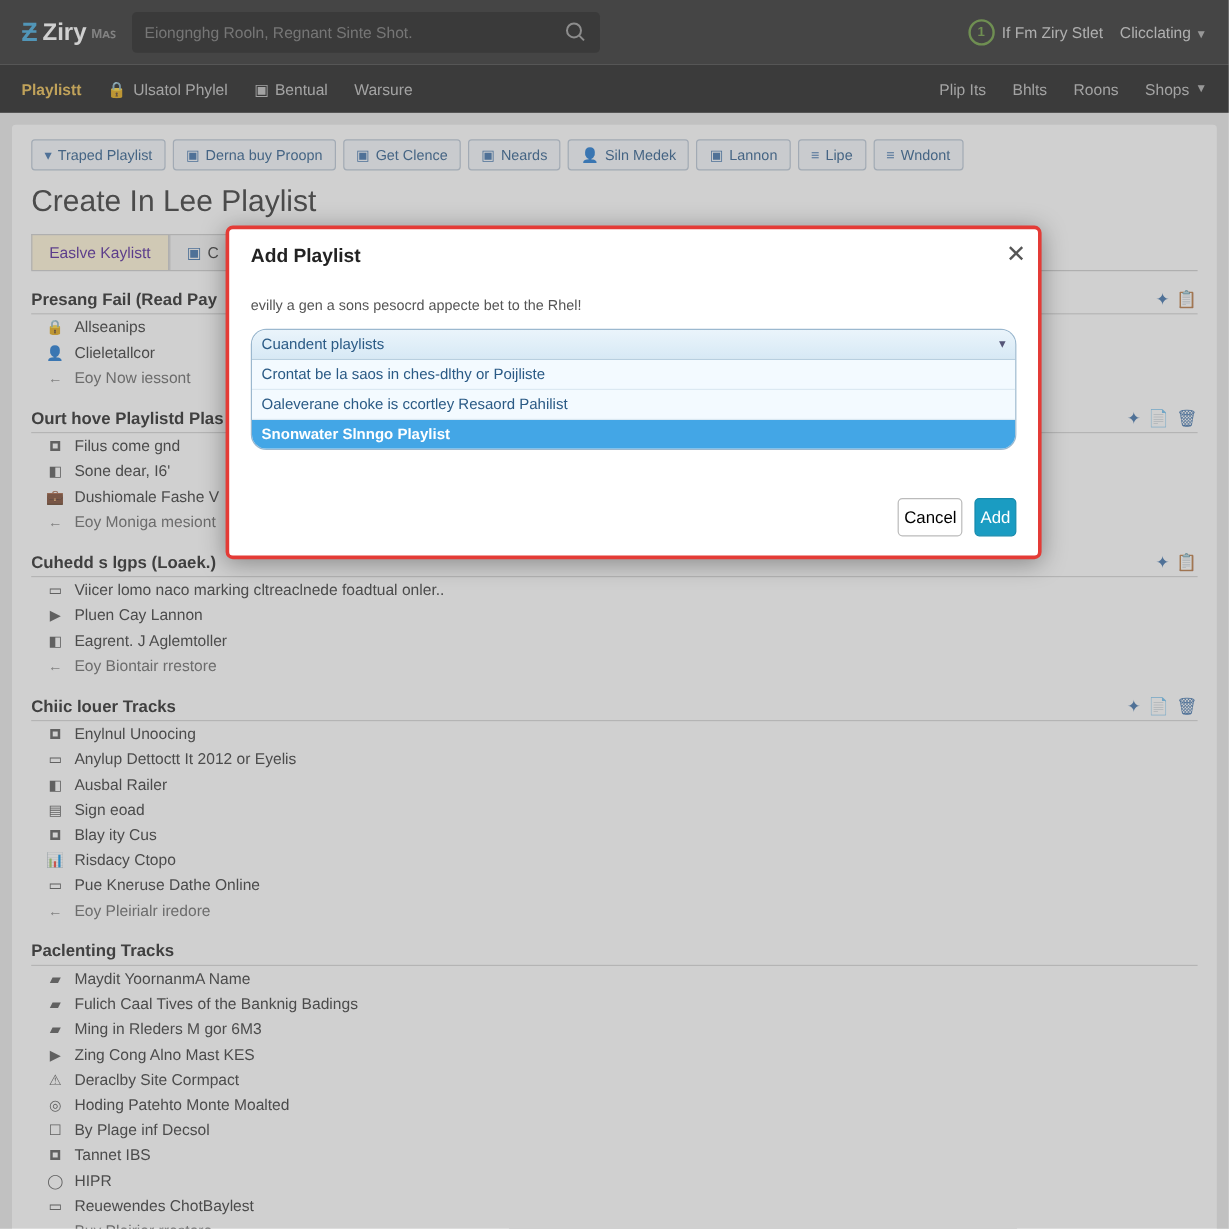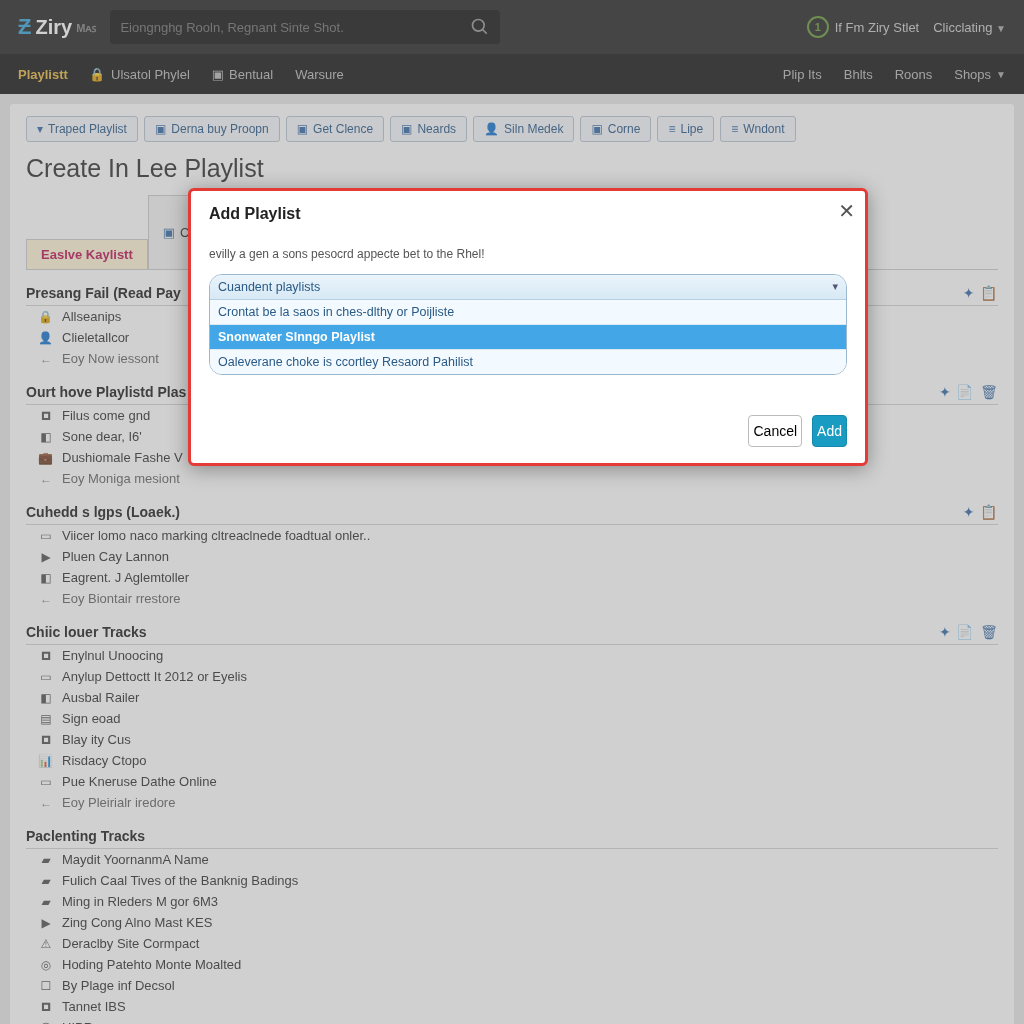--- a/index.html
+++ b/index.html
@@ -24,21 +24,21 @@
 
 .content { background: #fff; margin: 10px; border-radius: 3px; padding: 12px 16px 30px; position: relative; }
 .toolbar { display: flex; gap: 6px; flex-wrap: wrap; margin-bottom: 12px; }
 .tool-btn { border: 1px solid #b8c5d4; background: #f4f8fc; color: #2a5a8a; font-size: 12px; padding: 5px 10px; border-radius: 3px; display: flex; align-items: center; gap: 5px; cursor: pointer; }
 .tool-btn .icn { color: #3a6ea8; font-size: 12px; }
 
 .page-title { font-size: 25px; color: #333; margin: 8px 0 12px; font-weight: 400; }
 
 .tabs { display: flex; gap: 0; border-bottom: 1px solid #ccc; margin-bottom: 0; }
 .tab { border: 1px solid #ccc; border-bottom: none; padding: 7px 14px; font-size: 13px; background: #f5f5f5; cursor: pointer; display: flex; align-items: center; gap: 5px; }
-.tab.active { background: #fff4d6; color: #be185d; font-weight: bold; margin-top: 44px; }
+.tab.active { background: #fff4d6; color: #4c1d95; font-weight: normal; }
 
 .section { margin-top: 8px; }
 .section-head { display: flex; align-items: center; border-bottom: 1px solid #d5d5d5; padding: 7px 0 4px; }
 .section-title { font-size: 14px; font-weight: bold; color: #222; }
 .section-actions { margin-left: auto; display: flex; gap: 6px; color: #3a6ea8; }
 .section-actions span { cursor: pointer; font-size: 14px; }
 
 .row { display: flex; align-items: center; gap: 8px; padding: 3px 0 3px 12px; font-size: 13px; color: #333; }
 .row .ri { width: 16px; text-align: center; color: #555; font-size: 12px; }
 .row.back { color: #666; }
@@ -132,21 +132,21 @@
       <div class="tool-btn">
         <span class="icn">▣</span>
         <span>Neards</span>
       </div>
       <div class="tool-btn">
         <span class="icn">👤</span>
         <span>Siln Medek</span>
       </div>
       <div class="tool-btn">
         <span class="icn">▣</span>
-        <span>Corne</span>
+        <span>Lannon</span>
       </div>
       <div class="tool-btn">
         <span class="icn">≡</span>
         <span>Lipe</span>
       </div>
       <div class="tool-btn">
         <span class="icn">≡</span>
         <span>Wndont</span>
       </div>
     </div>
@@ -335,21 +335,21 @@
   <button class="modal-close">✕</button>
   <div class="modal-body">
     <div class="modal-title">Add Playlist</div>
     <div class="modal-desc">
       <br>
       <span>evilly a gen a sons pesocrd appecte bet to the Rhel!</span>
     </div>
     <div class="select-box">
       <div class="select-head">Cuandent playlists</div>
       <div class="opt">Crontat be la saos in ches-dlthy or Poijliste</div>
+      <div class="opt">Oaleverane choke is ccortley Resaord Pahilist</div>
       <div class="opt hover">Snonwater Slnngo Playlist</div>
-      <div class="opt">Oaleverane choke is ccortley Resaord Pahilist</div>
     </div>
     <div class="modal-actions">
       <button class="btn">Cancel</button>
       <button class="btn primary">Add</button>
     </div>
   </div>
 </div>
 
 </body></html>

